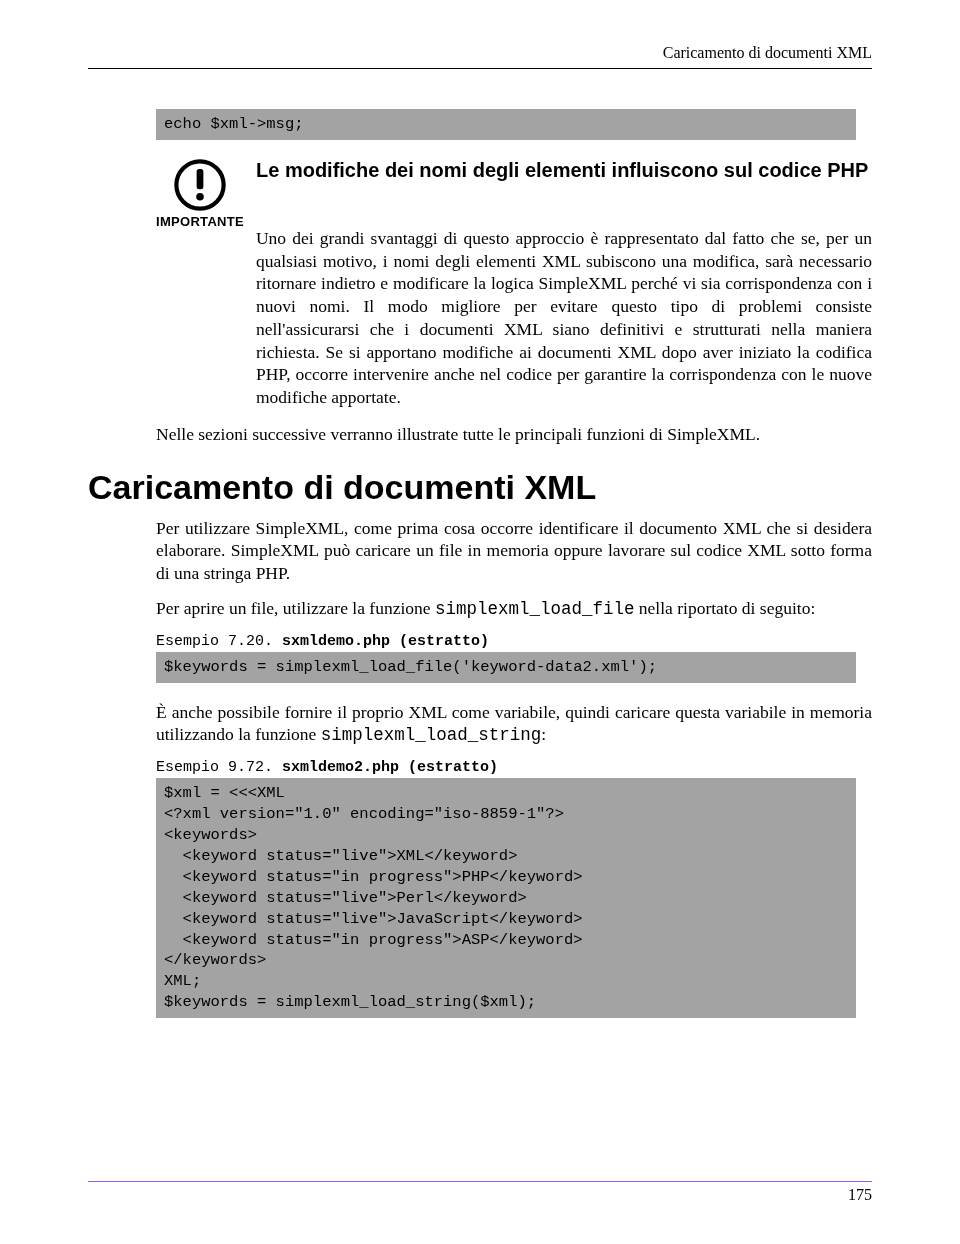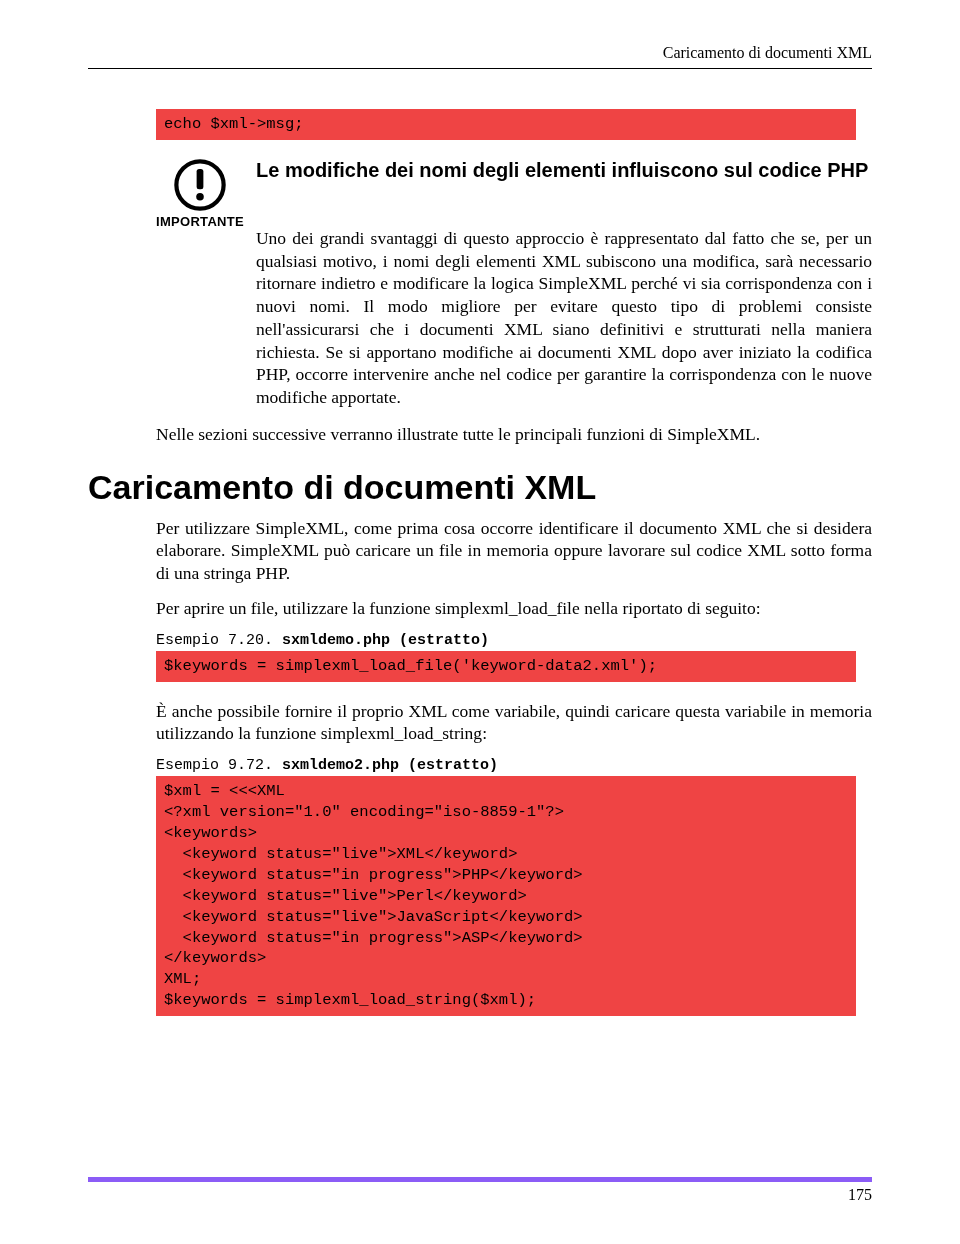--- a/index.html
+++ b/index.html
@@ -26,21 +26,21 @@
     line-height: 1.3;
     text-align: justify;
     margin-bottom: 12px;
   }
   .body-text.indent {
     margin-left: 68px;
   }
   .code-block {
     font-family: 'Courier New', monospace;
     font-size: 15.5px;
-    background: #ef4444;
+    background: #a3a3a3;
     padding: 5px 8px;
     margin: 6px 16px 18px 68px;
     line-height: 1.35;
     white-space: pre;
   }
   .callout {
     display: flex;
     margin: 8px 0 14px 68px;
     gap: 12px;
   }
@@ -77,27 +77,27 @@
     font-weight: bold;
     font-size: 34px;
     margin: 22px 0 10px 0;
   }
   .example-label {
     font-family: 'Courier New', monospace;
     font-size: 15px;
     margin: 8px 0 0 68px;
   }
   .example-label .fname { font-weight: bold; }
-  .inline-code { font-family: Liberation Serif, serif; margin-top: 39px; }
+  .inline-code { font-family: Liberation Mono, monospace; margin-top: 39px; }
   .page-footer {
     position: absolute;
     bottom: 40px;
     right: 88px;
     font-size: 16px;
-    border-top: 5px solid #8b5cf6;
+    border-top: 1px solid #8b5cf6;
     width: 784px;
     text-align: right;
     padding-top: 4px;
   }
 </style>
 </head>
 <body>
 
 <div class="page">
 

